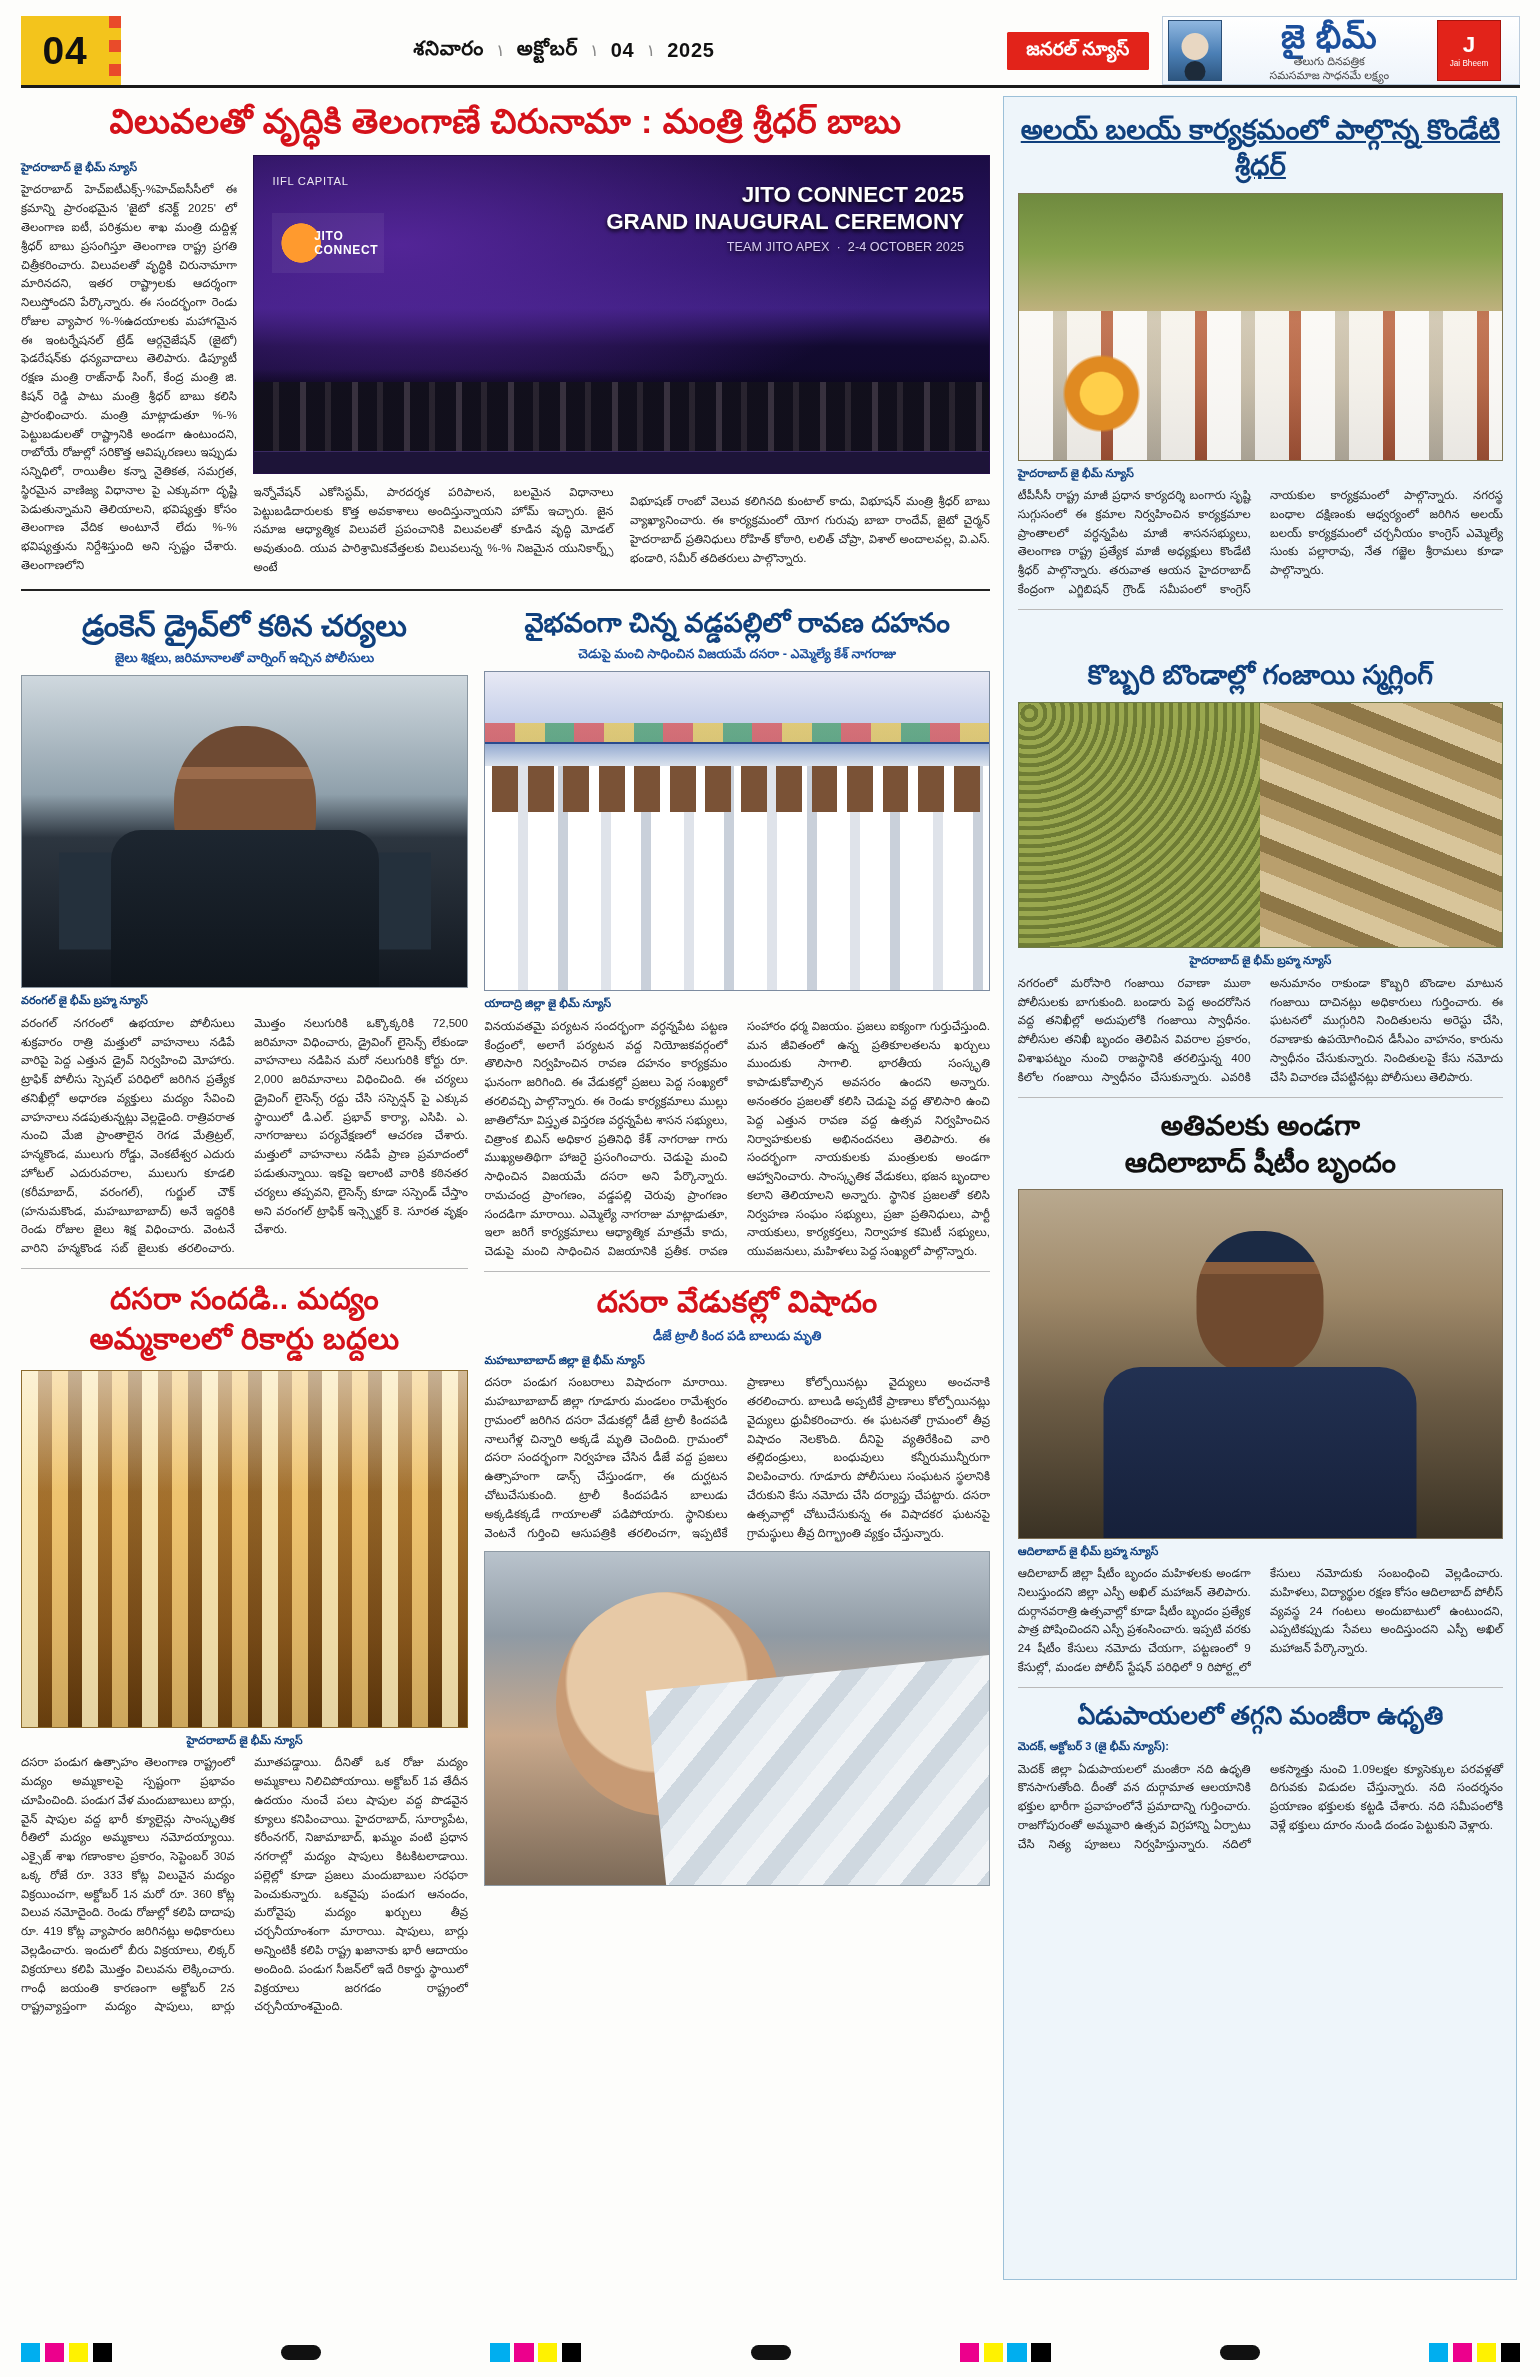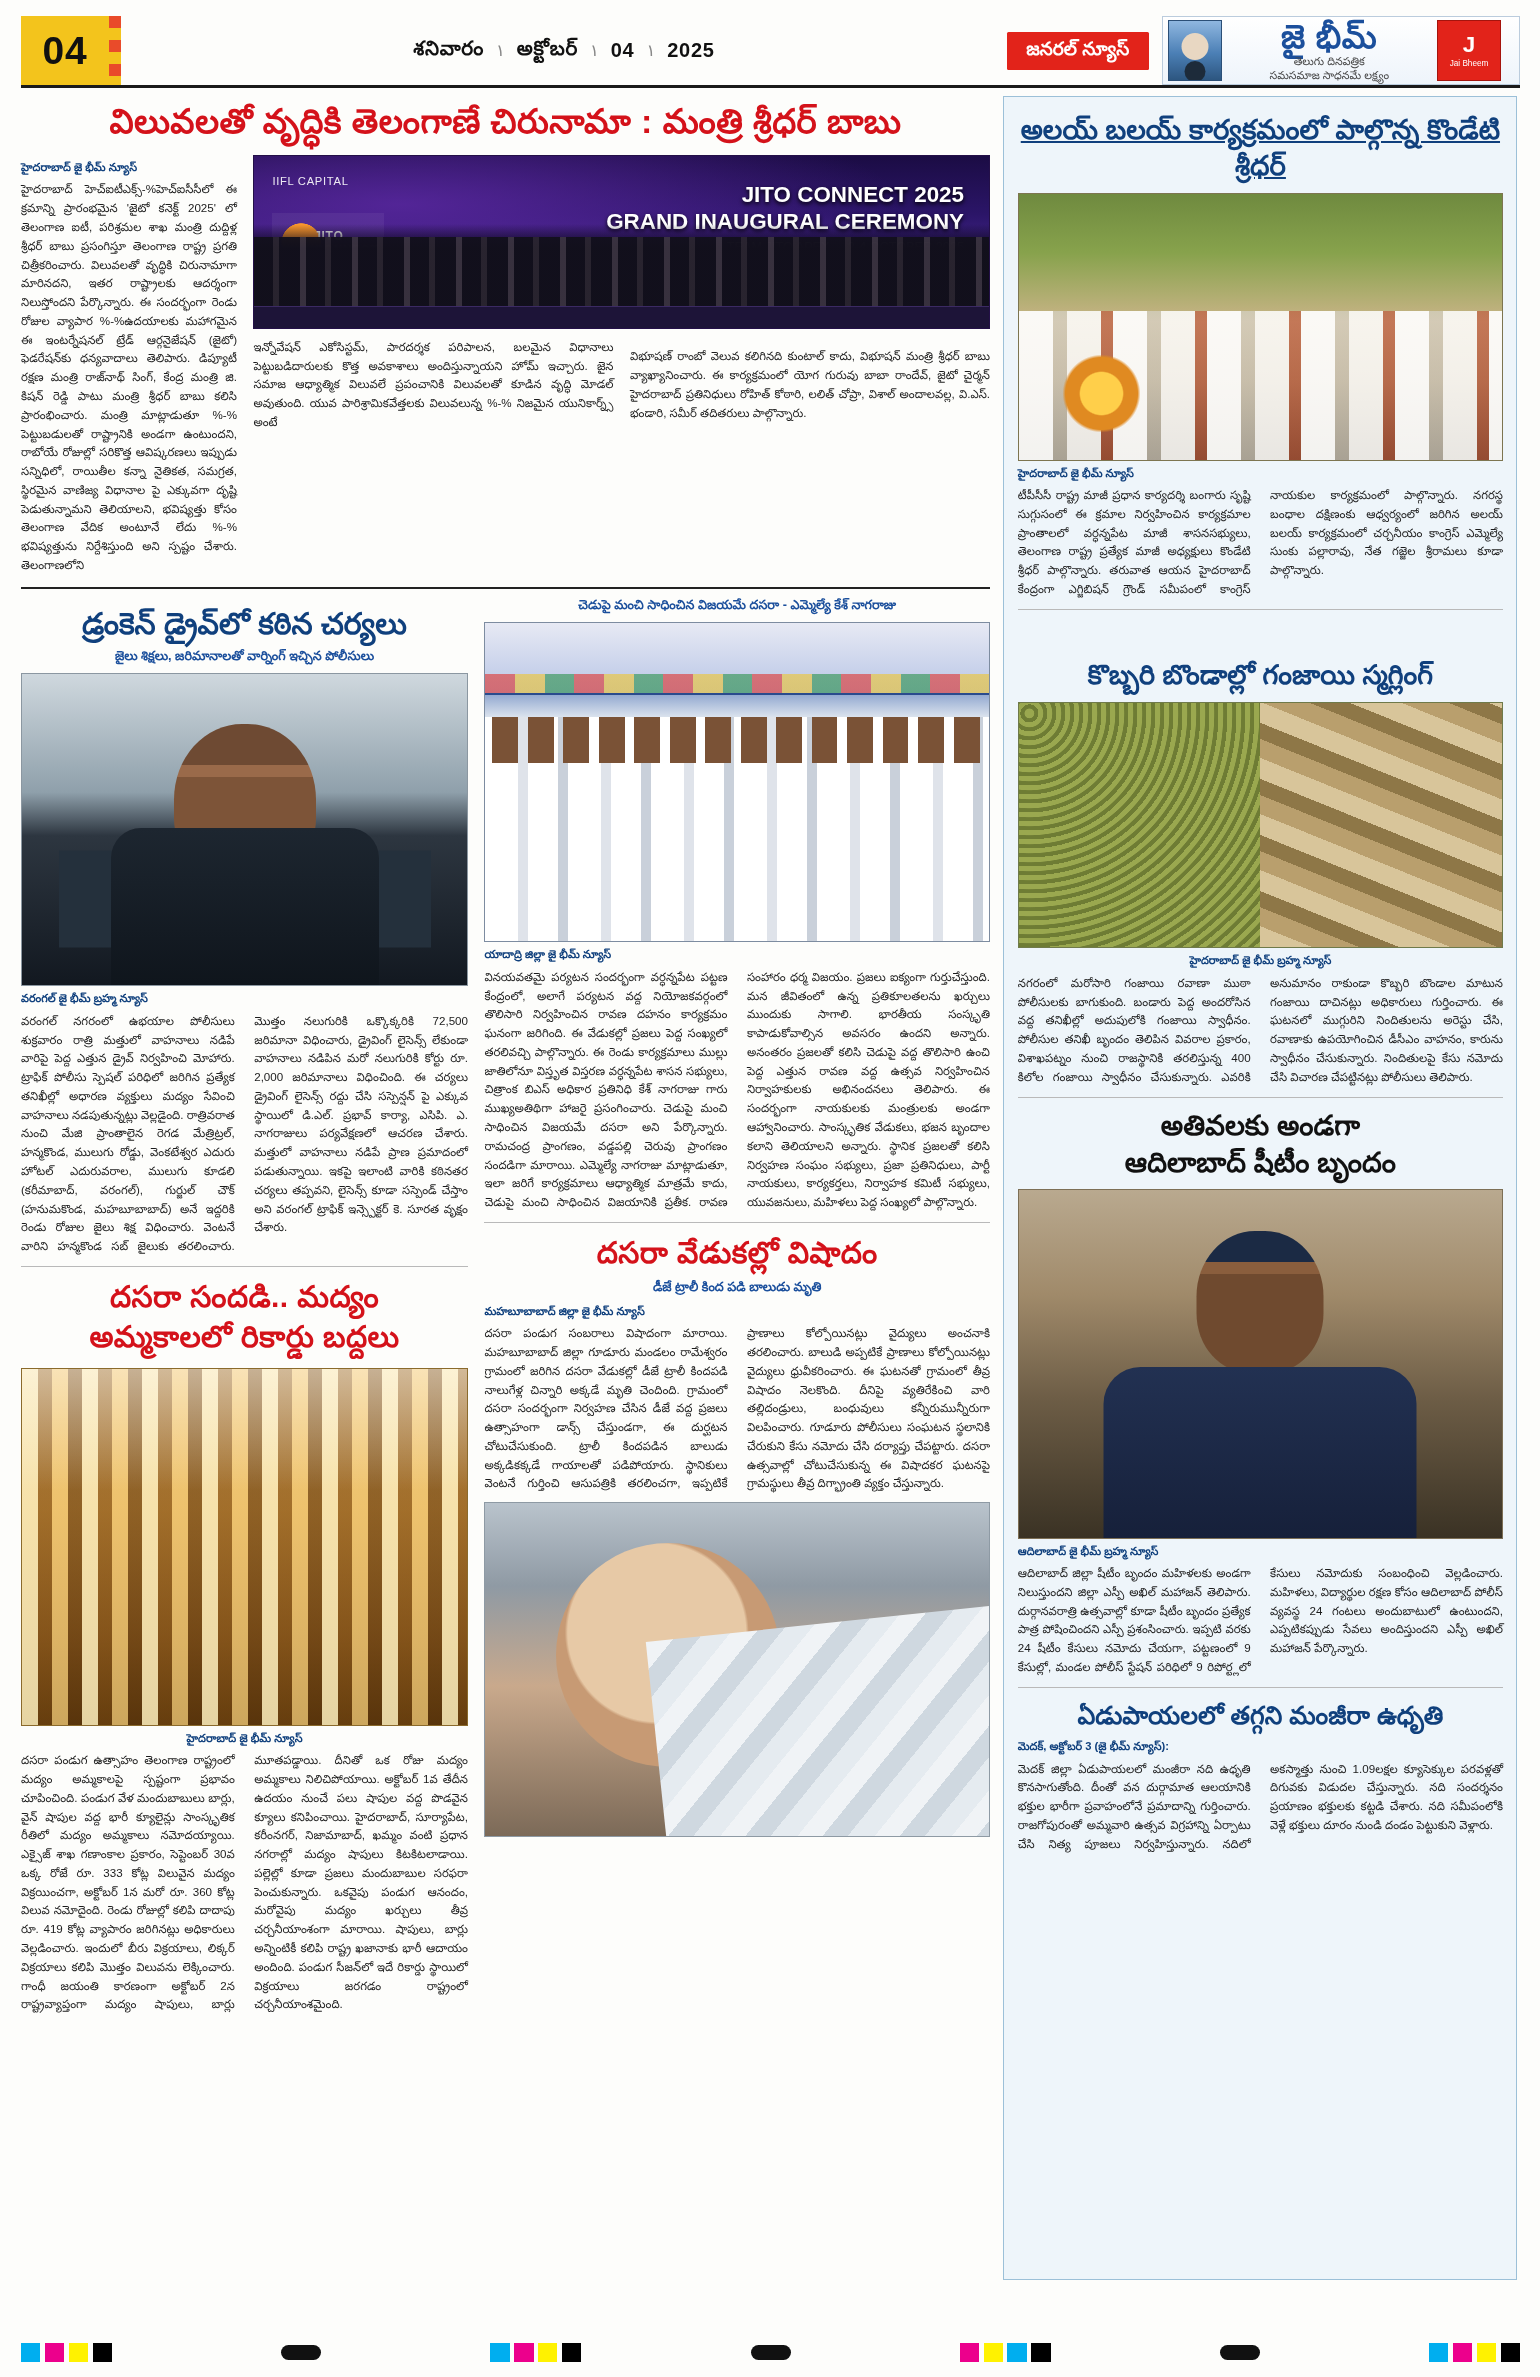--- a/index.html
+++ b/index.html
@@ -175,21 +175,21 @@
     hyphens: auto;
   }
   .rule-thin { border-top:0.7px solid #b9b9b9; margin: 10.4px 0; }
   .rule-thick { border-top:2.2px solid #222; margin: 12px 0; }
 
   
   .photo { position: relative; overflow:hidden; background:#ccc; }
 
   
   .ph-jito {
-    height: 174px;
+    height: 319px;
     background:
       radial-gradient(ellipse at 20% 28%, rgba(90,40,160,.85), rgba(25,10,60,0) 60%),
       linear-gradient(180deg,#1b0c44 0%, #2b1568 34%, #3a1f7d 48%, #120a30 60%, #0d0820 100%);
     border:0.7px solid #241048;
   }
   .ph-jito .ttl {
     position:absolute; top:25px; right:25px; text-align:right;
     color:#fff; font-weight:bold; font-size:22.4px; line-height:1.22;
     text-shadow:0 1.5px 4.5px #000;
   }
@@ -464,20 +464,21 @@
             <div class="headline-red" style="font-size:30px;">దసరా సందడి.. మద్యం</div>
             <div class="headline-red" style="font-size:30px;margin-top:-9px;">అమ్మకాలలో రికార్డు బద్దలు</div>
             <div class="photo ph-bottles"></div>
             <div class="byline" style="text-align:center;">హైదరాబాద్ జై భీమ్ న్యూస్</div>
             <div class="body two-col">దసరా పండుగ ఉత్సాహం తెలంగాణ రాష్ట్రంలో మద్యం అమ్మకాలపై స్పష్టంగా ప్రభావం చూపించింది. పండుగ వేళ మందుబాబులు బార్లు, వైన్ షాపుల వద్ద భారీ క్యూలైన్లు సాంస్కృతిక రీతిలో మద్యం అమ్మకాలు నమోదయ్యాయి. ఎక్సైజ్ శాఖ గణాంకాల ప్రకారం, సెప్టెంబర్ 30వ ఒక్క రోజే రూ. 333 కోట్ల విలువైన మద్యం విక్రయించగా, అక్టోబర్ 1న మరో రూ. 360 కోట్ల విలువ నమోదైంది. రెండు రోజుల్లో కలిపి దాదాపు రూ. 419 కోట్ల వ్యాపారం జరిగినట్లు అధికారులు వెల్లడించారు. ఇందులో బీరు విక్రయాలు, లిక్కర్ విక్రయాలు కలిపి మొత్తం విలువను లెక్కించారు. గాంధీ జయంతి కారణంగా అక్టోబర్ 2న రాష్ట్రవ్యాప్తంగా మద్యం షాపులు, బార్లు మూతపడ్డాయి. దీనితో ఒక రోజు మద్యం అమ్మకాలు నిలిచిపోయాయి. అక్టోబర్ 1వ తేదీన ఉదయం నుంచే పలు షాపుల వద్ద పొడవైన క్యూలు కనిపించాయి. హైదరాబాద్, సూర్యాపేట, కరీంనగర్, నిజామాబాద్, ఖమ్మం వంటి ప్రధాన నగరాల్లో మద్యం షాపులు కిటకిటలాడాయి. పల్లెల్లో కూడా ప్రజలు మందుబాబుల సరఫరా పెంచుకున్నారు. ఒకవైపు పండుగ ఆనందం, మరోవైపు మద్యం ఖర్చులు తీవ్ర చర్చనీయాంశంగా మారాయి. షాపులు, బార్లు అన్నింటికీ కలిపి రాష్ట్ర ఖజానాకు భారీ ఆదాయం అందింది. పండుగ సీజన్‌లో ఇదే రికార్డు స్థాయిలో విక్రయాలు జరగడం రాష్ట్రంలో చర్చనీయాంశమైంది.</div>
           </div>
         </div>
 
         <div style="flex:1;">
           <div>
+            <div class="headline-blue" style="font-size:27px;">వైభవంగా చిన్న వడ్డపల్లిలో రావణ దహనం</div>
             <div class="subhead">చెడుపై మంచి సాధించిన విజయమే దసరా - ఎమ్మెల్యే కేశ్ నాగరాజు</div>
             <div class="photo ph-group">
               <div class="banner"></div>
               <div class="people"></div>
             </div>
             <div class="byline">యాదాద్రి జిల్లా జై భీమ్ న్యూస్</div>
             <div class="body two-col">వినయవతమై పర్యటన సందర్భంగా వర్ధన్నపేట పట్టణ కేంద్రంలో, అలాగే పర్యటన వద్ద నియోజకవర్గంలో తొలిసారి నిర్వహించిన రావణ దహనం కార్యక్రమం ఘనంగా జరిగింది. ఈ వేడుకల్లో ప్రజలు పెద్ద సంఖ్యలో తరలివచ్చి పాల్గొన్నారు. ఈ రెండు కార్యక్రమాలు ముల్లు జాతిలోనూ విస్తృత విస్తరణ వర్ధన్నపేట శాసన సభ్యులు, చిత్రాంక బిఎస్ అధికార ప్రతినిధి కేశ్ నాగరాజు గారు ముఖ్యఅతిథిగా హాజరై ప్రసంగించారు. చెడుపై మంచి సాధించిన విజయమే దసరా అని పేర్కొన్నారు. రామచంద్ర ప్రాంగణం, వడ్డపల్లి చెరువు ప్రాంగణం సందడిగా మారాయి. ఎమ్మెల్యే నాగరాజు మాట్లాడుతూ, ఇలా జరిగే కార్యక్రమాలు ఆధ్యాత్మిక మాత్రమే కాదు, చెడుపై మంచి సాధించిన విజయానికి ప్రతీక. రావణ సంహారం ధర్మ విజయం. ప్రజలు ఐక్యంగా గుర్తుచేస్తుంది. మన జీవితంలో ఉన్న ప్రతికూలతలను ఖర్చులు ముందుకు సాగాలి. భారతీయ సంస్కృతి కాపాడుకోవాల్సిన అవసరం ఉందని అన్నారు. అనంతరం ప్రజలతో కలిసి చెడుపై వద్ద తొలిసారి ఉంచి పెద్ద ఎత్తున రావణ వద్ద ఉత్సవ నిర్వహించిన నిర్వాహకులకు అభినందనలు తెలిపారు. ఈ సందర్భంగా నాయకులకు మంత్రులకు అండగా ఆహ్వానించారు. సాంస్కృతిక వేడుకలు, భజన బృందాల కలాని తెలియాలని అన్నారు. స్థానిక ప్రజలతో కలిసి నిర్వహణ సంఘం సభ్యులు, ప్రజా ప్రతినిధులు, పార్టీ నాయకులు, కార్యకర్తలు, నిర్వాహక కమిటీ సభ్యులు, యువజనులు, మహిళలు పెద్ద సంఖ్యలో పాల్గొన్నారు.</div>
           </div>
 
           <div class="rule-thin"></div>

